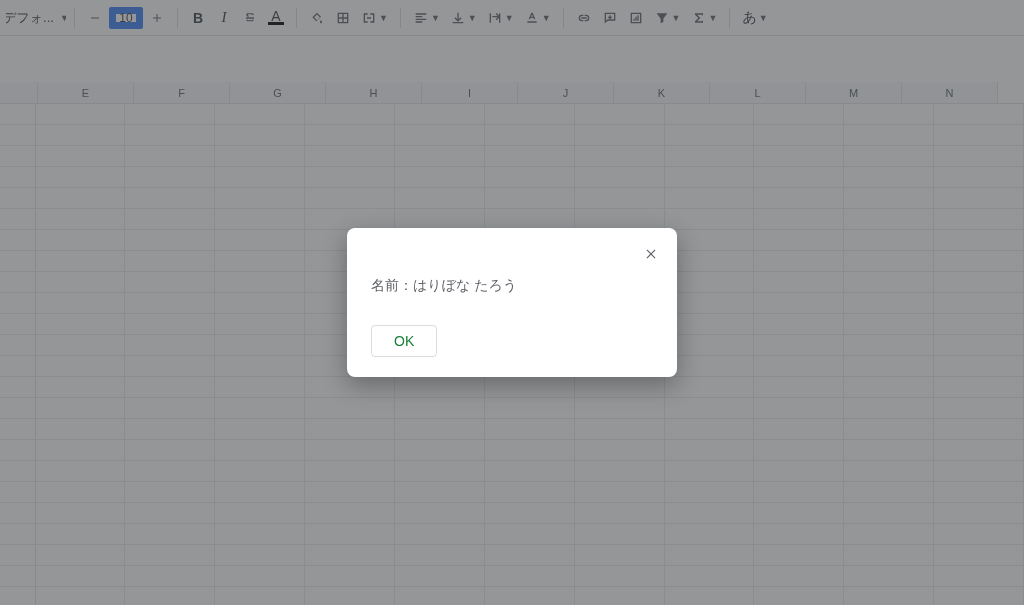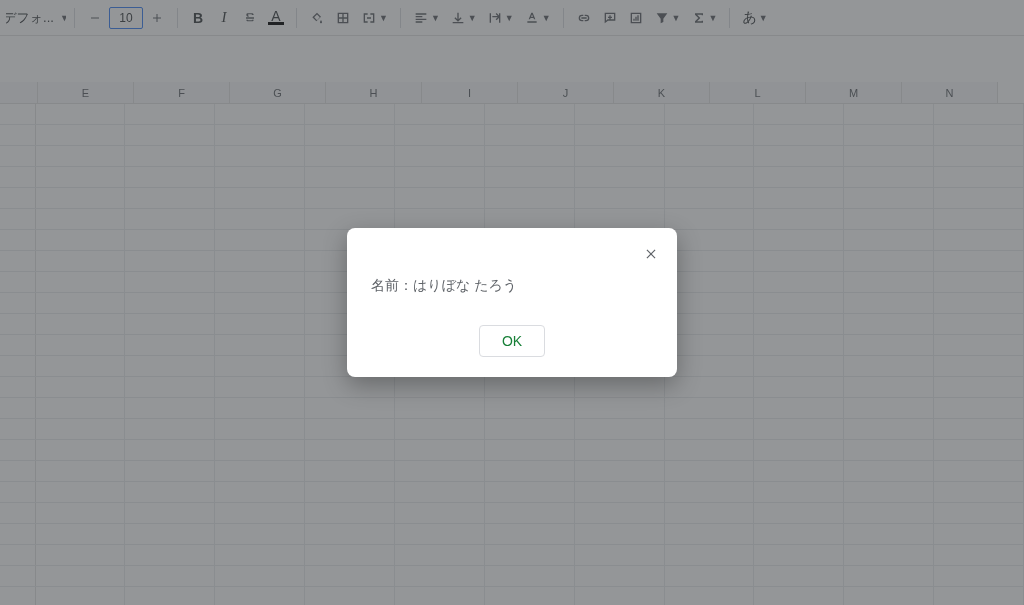--- a/index.html
+++ b/index.html
@@ -19,21 +19,21 @@
     color: #5f6368;
   }
   .tb-sep { width: 1px; height: 20px; background: #dadce0; margin: 0 6px; }
   .tb-btn {
     display: inline-flex; align-items: center; justify-content: center;
     min-width: 24px; height: 24px; border-radius: 2px; cursor: pointer;
     color: #5f6368; padding: 0 4px;
   }
   .font-sel { display: flex; align-items: center; gap: 4px; padding: 0 6px; height: 24px; font-size: 13px; color: #3c4043; max-width: 60px; overflow: hidden; white-space: nowrap; }
   .font-size-box {
-    width: 34px; height: 22px; border: 1px solid #3b82f6; border-radius: 2px;
+    width: 34px; height: 22px; border: 7px solid #3b82f6; border-radius: 2px;
     display: flex; align-items: center; justify-content: center; font-size: 12px; color: #3c4043;
   }
   .bold { font-weight: 700; font-size: 14px; color:#3c4043;}
   .italic { font-style: italic; font-family: "Times New Roman", serif; font-size: 15px; color:#3c4043;}
   .text-color-wrap { display:flex; flex-direction:column; align-items:center; }
   .text-color-letter { font-size:14px; color:#3c4043; line-height:12px; }
   .text-color-bar { width:16px; height:3px; background:#000; }
   .caret { font-size: 9px; margin-left: 2px; color:#5f6368; }
   svg { display: block; }
 
@@ -61,21 +61,21 @@
     box-shadow: 0 8px 24px rgba(0,0,0,0.3);
     padding: 22px 24px 20px 24px;
     position: relative;
     font-size: 14px; color:#5f6368;
   }
   .dialog .close {
     position:absolute; top:14px; right:14px; width:24px; height:24px;
     display:flex; align-items:center; justify-content:center; cursor:pointer; color:#5f6368;
   }
   .dialog .body { margin-top: 24px; line-height: 1.6; color:#5f6368; font-size:14px; }
-  .dialog .actions { display:flex; justify-content:center; margin-top: 28px; }
+  .dialog .actions { display:flex; justify-content:flex-start; margin-top: 28px; }
   .ok-btn {
     border:1px solid #dadce0; background:#fff; color:#188038;
     font-size:14px; font-weight:500; padding:7px 22px; border-radius:4px; cursor:pointer;
   }
 </style>
 </head>
 <body>
 
 <div class="app">
 

